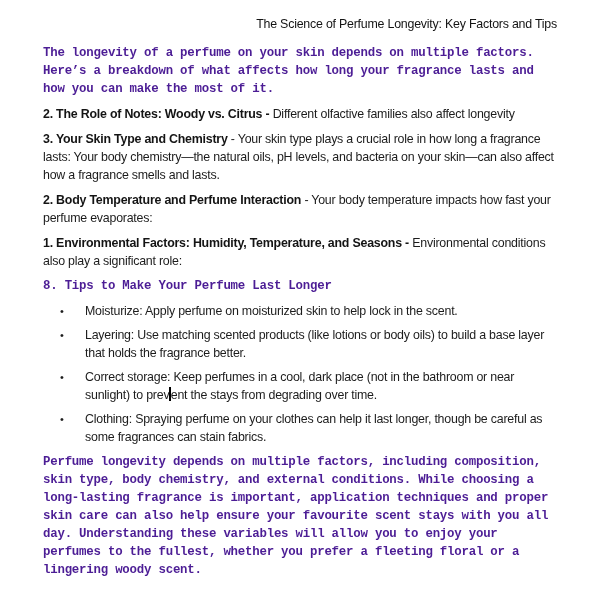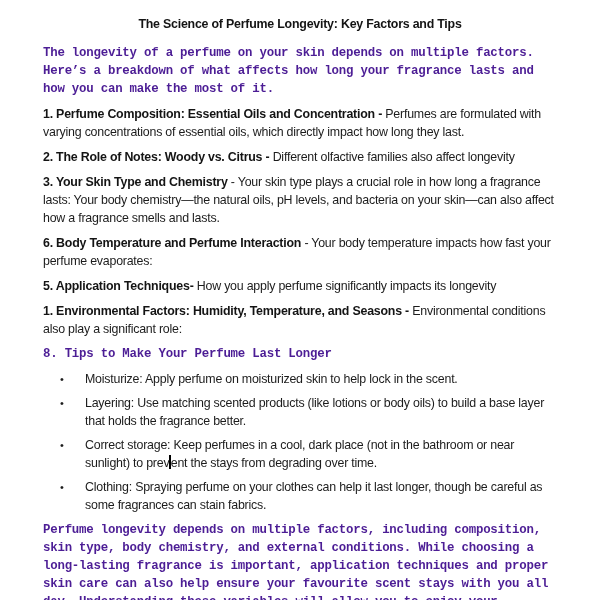--- a/index.html
+++ b/index.html
@@ -13,22 +13,22 @@
   }
   .page {
     width: 600px; height: 600px;
     padding: 15px 43px 0 43px;
     font-size: 12.4px;
     line-height: 18px;
     letter-spacing: -0.22px;
   }
   p { margin: 0 0 7px 0; }
   .title {
-    text-align: center;
-    font-weight: bold;
+    text-align: right;
+    font-weight: normal;
     color: #141414;
     margin-bottom: 11px;
   }
   .bold { font-weight: bold; color: #4c1d95; font-family: Liberation Mono, monospace; }
   strong { font-weight: bold; color: #141414; }
   ul.tips {
     list-style: none;
     margin: 0 0 7px 0;
     padding: 0;
   }
@@ -55,39 +55,33 @@
 </style>
 </head>
 <body>
 
 <div class="page">
 
   <p class="title">The Science of Perfume Longevity: Key Factors and Tips</p>
 
   <p class="bold">The longevity of a perfume on your skin depends on multiple factors. Here’s a breakdown of what affects how long your fragrance lasts and how you can make the most of it.</p>
 
-  <p>
-    <strong>1. Perfume Composition: Essential Oils and Concentration -</strong><span> Perfumes are formulated with varying concentrations of essential oils, which directly impact how long they last.</span>
-  </p>
 
   <p>
     <strong>2. The Role of Notes: Woody vs. Citrus -</strong><span> Different olfactive families also affect longevity</span>
   </p>
 
   <p>
     <strong>3. Your Skin Type and Chemistry</strong><span> - Your skin type plays a crucial role in how long a fragrance lasts: Your body chemistry—the natural oils, pH levels, and bacteria on your skin—can also affect how a fragrance smells and lasts.</span>
   </p>
 
   <p>
-    <strong>6. Body Temperature and Perfume Interaction</strong><span> - Your body temperature impacts how fast your perfume evaporates:</span>
+    <strong>2. Body Temperature and Perfume Interaction</strong><span> - Your body temperature impacts how fast your perfume evaporates:</span>
   </p>
 
-  <p>
-    <strong>5. Application Techniques-</strong><span> How you apply perfume significantly impacts its longevity</span>
-  </p>
 
   <p>
     <strong>1. Environmental Factors: Humidity, Temperature, and Seasons -</strong><span> Environmental conditions also play a significant role:</span>
   </p>
 
   <p class="bold">8. Tips to Make Your Perfume Last Longer</p>
 
   <ul class="tips">
     <li>
       <span class="bullet">•</span>

